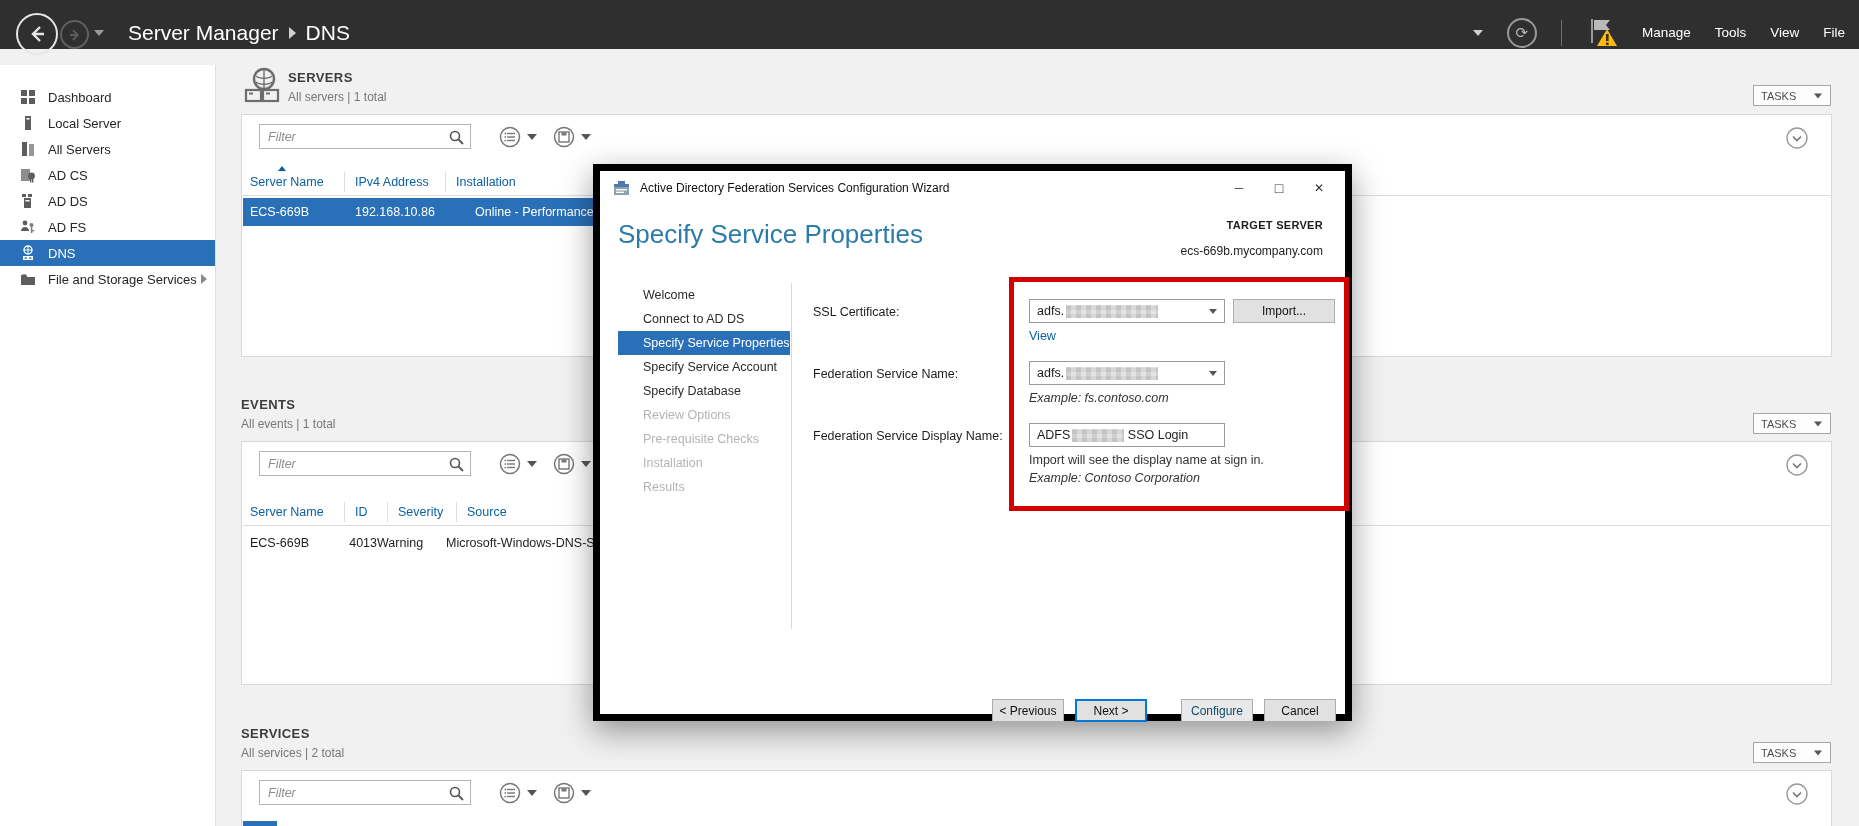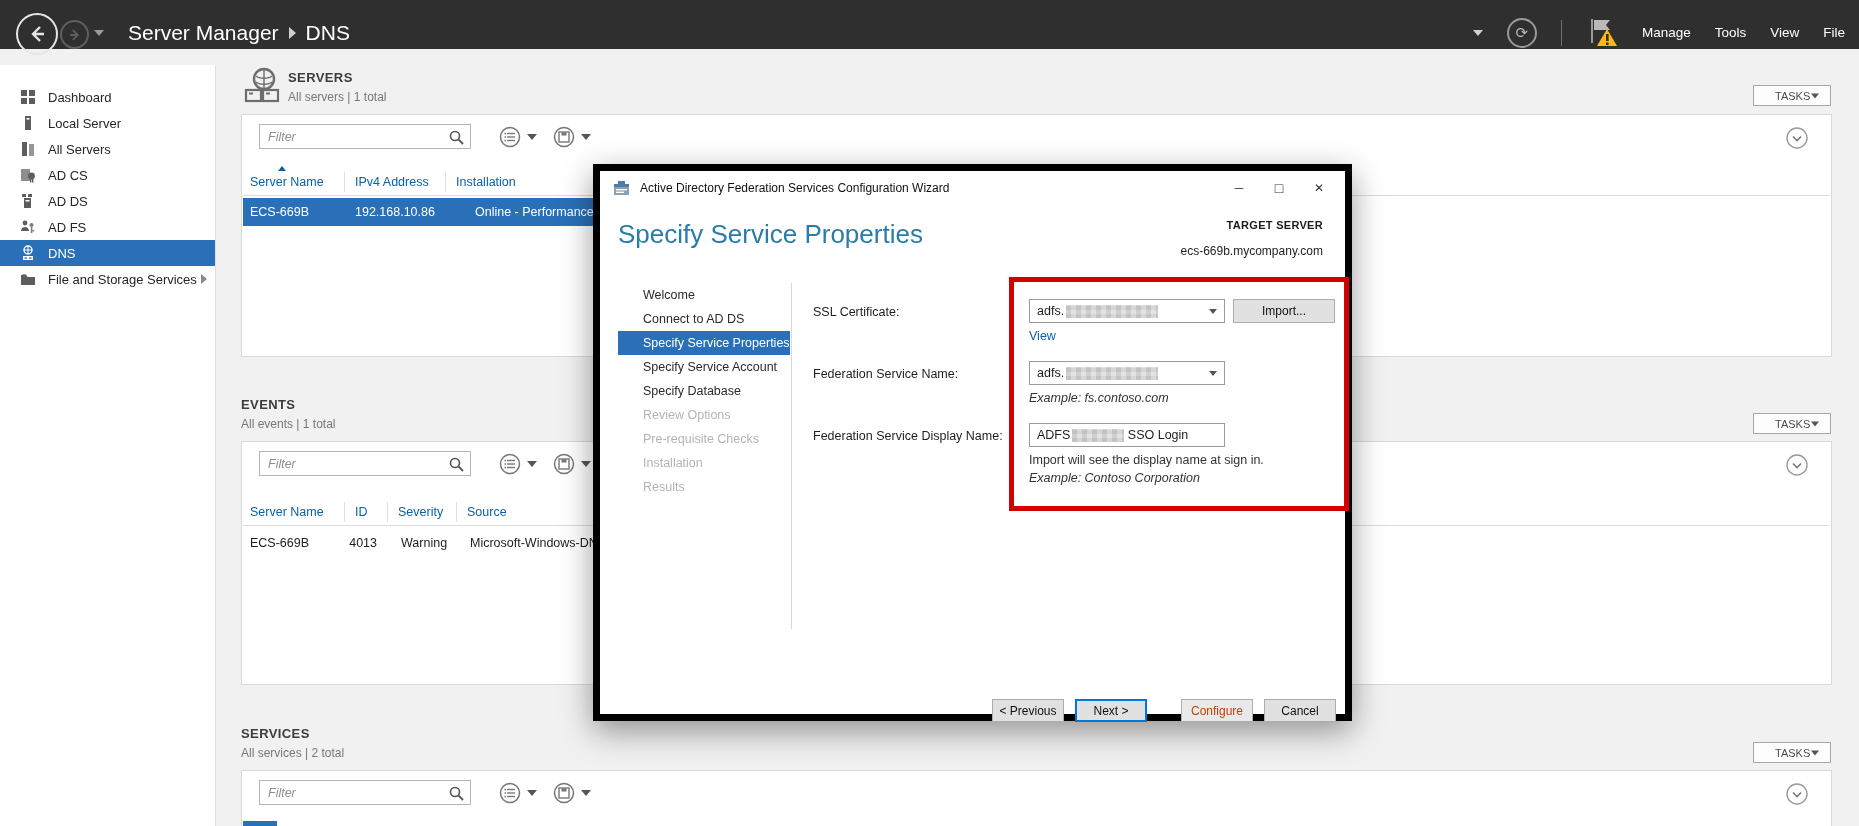--- a/index.html
+++ b/index.html
@@ -26,21 +26,21 @@
   .side-item .side-icon{position:absolute;left:20px;width:16px;height:16px;color:#5d5d5d;}
   .side-item .side-label{position:absolute;left:48px;}
   .side-item.sel{background:var(--accent,#2a70b8);color:#fff;}
   .side-item.sel .side-icon{color:#fff;}
   .side-expand{position:absolute;right:8px;width:0;height:0;border-top:5px solid transparent;border-bottom:5px solid transparent;border-left:6px solid #8a8a8a;}
 
   
   .sec-title{font-weight:bold;font-size:13px;color:#3c3c3c;letter-spacing:.4px;}
   .sec-sub{font-size:12px;color:#777;margin-top:3px;}
   .tasks-btn{position:absolute;width:78px;height:21px;border:1px solid #a8a8a8;background:#fdfdfd;color:#4d4d4d;
-    font-size:11px;display:flex;align-items:center;justify-content:space-between;padding:0 21px;box-sizing:border-box;}
+    font-size:11px;display:flex;align-items:center;justify-content:space-between;padding:0 7px;box-sizing:border-box;}
   .tasks-btn .tri-down{border-top-color:#555;transform:scale(.8);}
   .panel{position:absolute;background:#fff;border:1px solid #d9d9d9;box-sizing:border-box;}
   .filterbox{position:absolute;width:212px;height:25px;border:1px solid #b5b5b5;background:#fff;box-sizing:border-box;}
   .filterbox input{width:100%;height:100%;border:0;outline:0;padding:0 26px 0 8px;box-sizing:border-box;font:italic 12.5px "Liberation Sans",sans-serif;color:#444;background:transparent;}
   .filterbox input::placeholder{color:#8e8e8e;font-style:italic;}
   .filterbox svg{position:absolute;right:5px;top:4px;}
   .tool-btn{position:absolute;width:40px;height:26px;display:flex;align-items:center;gap:5px;color:#555;}
   .collapse-btn{position:absolute;width:24px;height:24px;color:#777;}
   .thead{position:absolute;display:flex;font-size:12.5px;color:var(--link,#0b61a4);}
   .thead .th{display:flex;align-items:center;}
@@ -77,21 +77,21 @@
                      repeating-linear-gradient(0deg,#d2d2d2 0 4px,#e0e0e0 4px 8px);}
   .blur.small{width:52px;}
   .textfield{position:absolute;left:429px;width:196px;height:24px;border:1px solid #9b9b9b;background:#fff;box-sizing:border-box;
     display:flex;align-items:center;padding-left:7px;font-size:12.5px;color:#1d1d1d;white-space:nowrap;overflow:hidden;}
   .link{position:absolute;left:429px;color:var(--link,#0b61a4);font-size:12.5px;}
   .example{position:absolute;left:429px;font-style:italic;font-size:12.5px;color:#333;}
   .note{position:absolute;left:429px;font-size:12.5px;color:#333;}
   .btn{position:absolute;width:72px;height:23px;background:#e1e1e1;border:1px solid #adadad;font-size:12px;color:#111;
     display:flex;align-items:center;justify-content:center;box-sizing:border-box;}
   .btn.focus{border:1px solid #0078d7;box-shadow:inset 0 0 0 1px #0078d7;}
-  .btn.disabled{color:#c2410c;background:#e9e9e9;}
+  .btn.disabled{color:#0c4a6e;background:#e9e9e9;}
 </style>
 </head>
 <body>
 
 <div class="screen">
 
   <div class="topbar">
     <div class="navcircle nav-back">
       <svg width="20" height="20" viewBox="0 0 20 20" fill="none" stroke="currentColor" stroke-width="2.4">
           <path d="M13 3 6 10l7 7M6 10h11"></path>
@@ -322,21 +322,21 @@
       <span class="th" style="width:22px;">ID</span>
         <span class="sep"></span>
       <span class="th" style="width:48px;">Severity</span>
         <span class="sep"></span>
       <span class="th" style="width:120px;">Source</span>
     </div>
     <div class="hline" style="left:1px;right:1px;top:83px;"></div>
     <div class="trow" style="left:1px;top:88px;width:560px;height:26px;">
       <span style="width:84px;padding-left:7px;">ECS-669B</span>
       <span style="width:43px;text-align:right;">4013</span>
-      <span style="width:69px;padding-left:24px;">Warning</span>
+      <span style="width:69px;padding-left:0;">Warning</span>
       <span style="white-space:nowrap;">Microsoft-Windows-DNS-Server-</span>
     </div>
   </div>
 
   <div class="abs sec-title" style="left:241px;top:726px;">SERVICES</div>
   <div class="abs sec-sub" style="left:241px;top:743px;">All services | 2 total</div>
   <div class="tasks-btn" style="left:1753px;top:742px;">
     <span>TASKS</span>
       <span class="tri-down"></span>
   </div>

